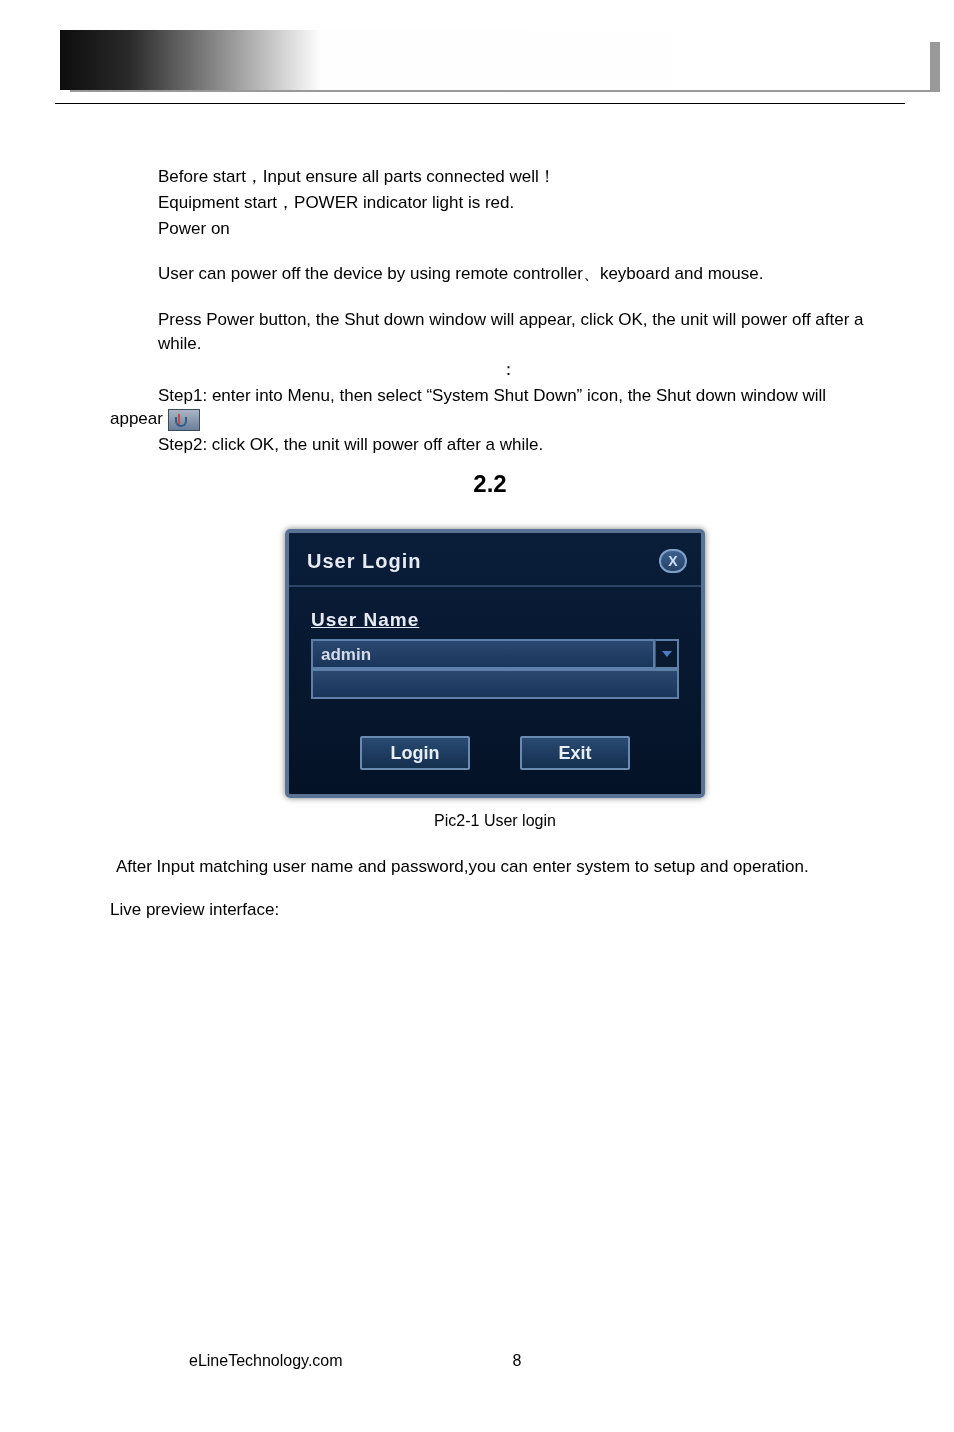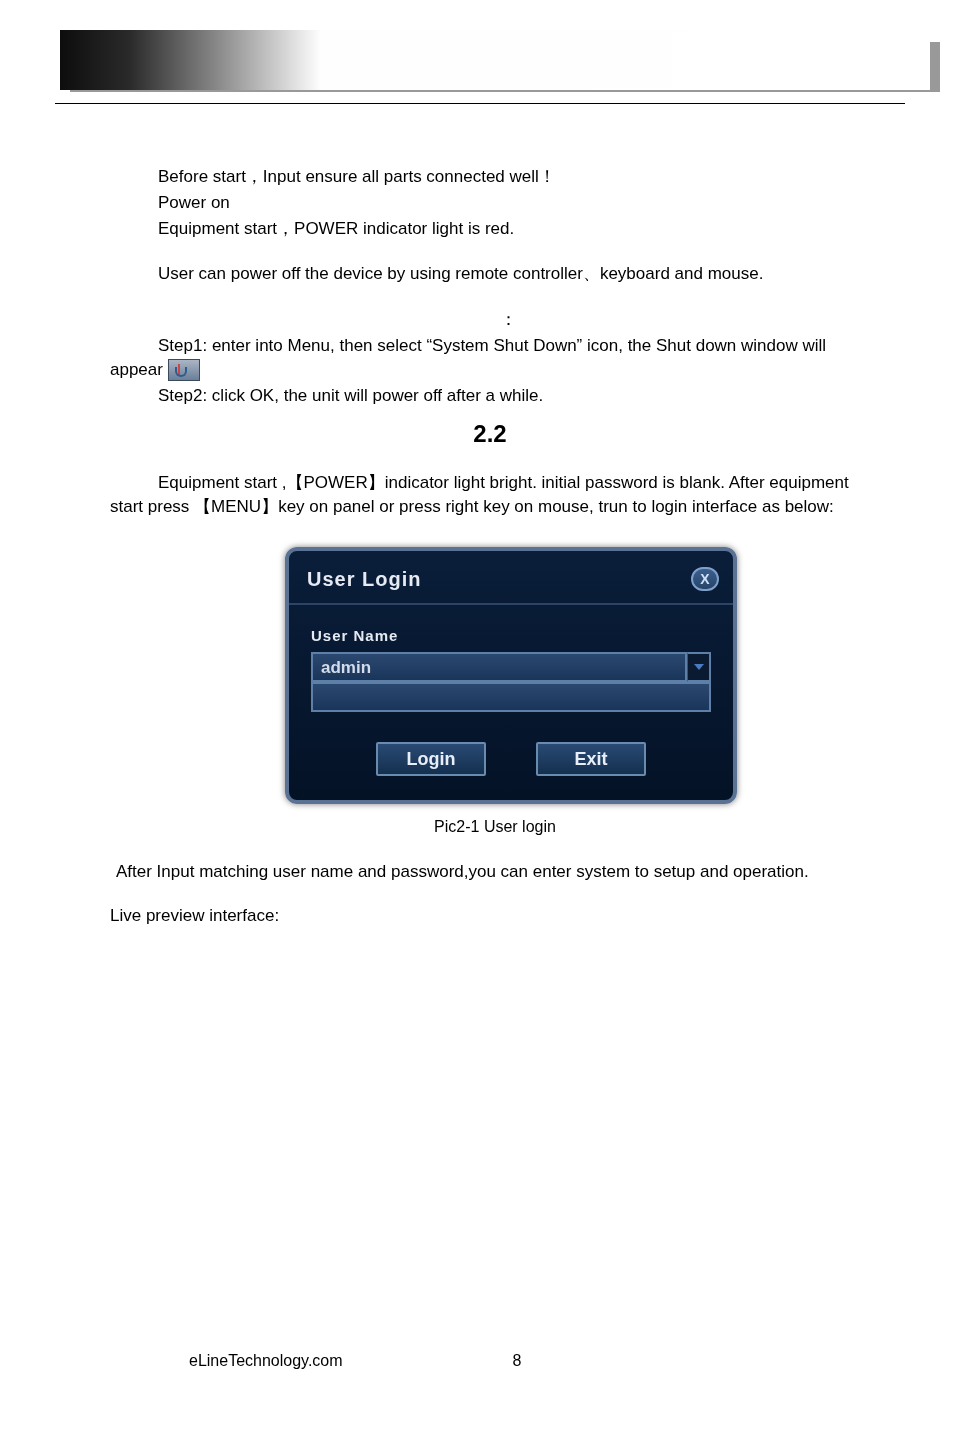--- a/index.html
+++ b/index.html
@@ -90,24 +90,24 @@
       margin-bottom: 20px;
       margin-left: -10px;
       text-align: center;
     }
     .login-figure {
       margin: 28px auto 4px;
       width: 420px;
       position: relative;
     }
     .login-box {
-      width: 452px;
+      width: 420px;
       background: linear-gradient(#0a1e3a, #041226);
       border: 4px solid #5a7293;
-      border-radius: 12px;
+      border-radius: 5px;
       box-shadow: 0 0 6px rgba(0,0,0,.5);
     }
     .login-title-bar {
       display: flex;
       justify-content: space-between;
       align-items: center;
       padding: 14px 14px 10px 18px;
       border-bottom: 2px solid #2d4466;
     }
     .login-title {
@@ -126,24 +126,25 @@
       font-size: 14px;
       text-align: center;
       line-height: 20px;
     }
     .login-body {
       padding: 14px 22px 20px;
     }
     .lbl {
       color: #e6eaf2;
       font-weight: bold;
-      font-size: 15px;
+      font-size: 19px;
       letter-spacing: 1px;
       margin-bottom: 6px;
       margin-top: 6px;
+      text-decoration: underline;
     }
     .field-row { display: flex; justify-content: flex-end; }
     .text-field {
       flex: 1;
       height: 30px;
       background: linear-gradient(#2b4870, #1a355a);
       border: 2px solid #5e7fa8;
       color: #d3dce9;
       font-weight: bold;
       font-size: 17px;
@@ -172,20 +173,21 @@
       width: 110px;
       height: 34px;
       background: linear-gradient(#2a4a73,#14304f);
       border: 2px solid #6a8bb0;
       color: #e8eef7;
       font-weight: bold;
       font-size: 18px;
       text-align: center;
       line-height: 30px;
       border-radius: 2px;
+      margin-top: 7px;
     }
     .caption {
       text-align: center;
       font-size: 16px;
       margin-top: 12px;
     }
     .footer {
       position: absolute;
       bottom: 62px;
       left: 189px;
@@ -204,45 +206,43 @@
   <div class="banner"></div>
 </div>
 
 <div class="hr-wrap">
   <div class="hr-line"></div>
 </div>
 
 <div class="content">
 
   <div class="para indent-1">Before start，Input ensure all parts connected well！</div>
+  <div class="para indent-1">Equipment start，POWER indicator light is red.</div>
   <div class="para indent-1">Power on</div>
-  <div class="para indent-1">Equipment start，POWER indicator light is red.</div>
 
   <div class="spacer-sm"></div>
 
   <div class="para indent-1">User can power off the device by using remote controller、keyboard and mouse.</div>
 
   <div class="spacer-sm"></div>
 
+  <div class="para indent-1"><span>Press Power button, the Shut down window will appear, click OK, the unit will power off after a while.</span></div>
 
   <div class="para" style="position:relative;">
     <span class="colon-float">：</span>
   </div>
 
   <div class="para">
     <span style="padding-left:48px">Step1: </span><span style="">enter</span><span> into Menu, then select “System Shut Down” icon, the Shut down window will appear </span><span class="small-icon"></span>
   </div>
 
   <div class="para indent-1">Step2: click OK, the unit will power off after a while.</div>
 
   <div class="section-num">2.2</div>
 
-  <div class="para" style="padding-left:0;">
-    <span style="padding-left:48px"></span><span>Equipment start ,【POWER】indicator light bright. initial password is blank. After equipment start press  【MENU】key on panel or press right key on mouse, trun to login interface as below:</span>
-  </div>
 
   <div class="login-figure">
     <div class="login-box">
       <div class="login-title-bar">
         <div class="login-title">User  Login</div>
         <div class="close-btn">
           <span>X</span>
         </div>
       </div>
       <div class="login-body">

